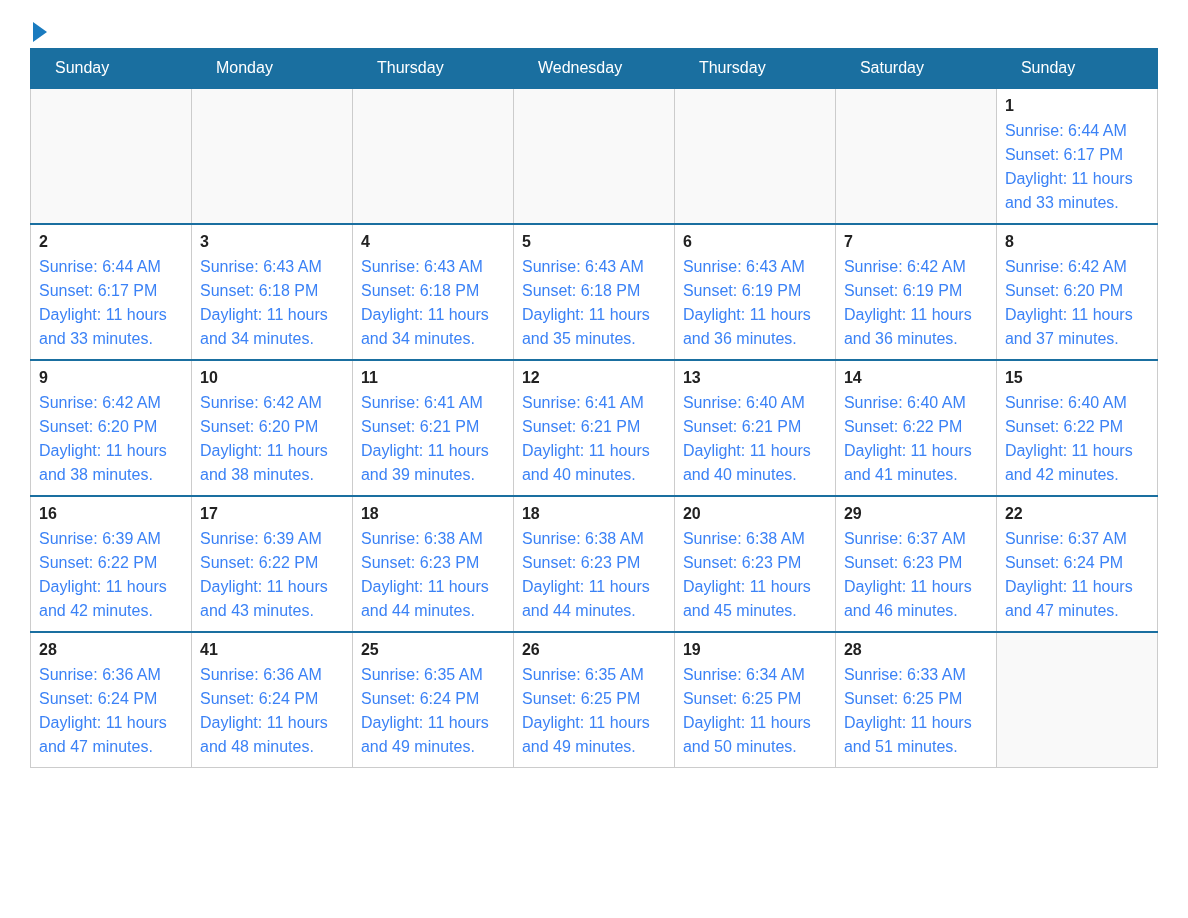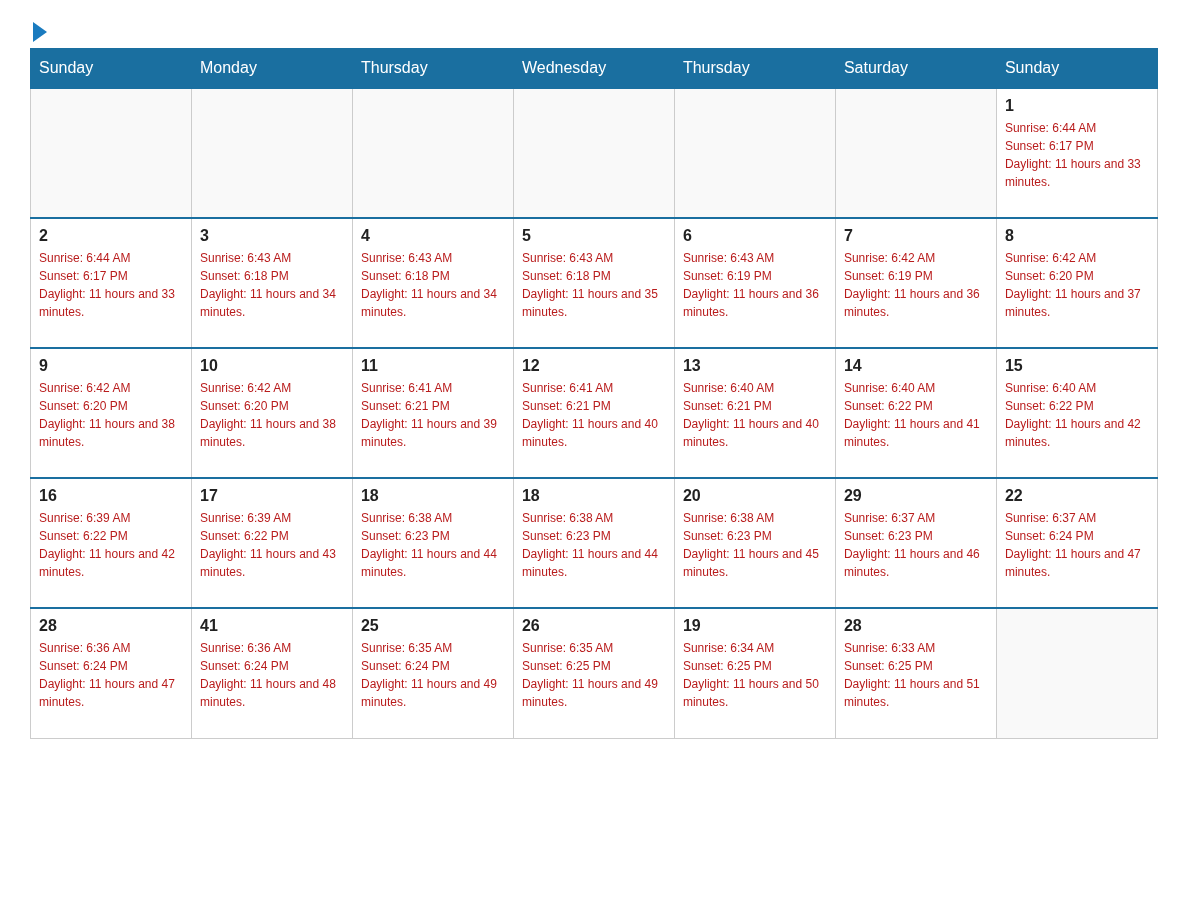--- a/index.html
+++ b/index.html
@@ -59,21 +59,21 @@
       margin-top: 2px;
     }
     .calendar {
       width: 100%;
       border-collapse: collapse;
       margin-top: 10px;
     }
     .calendar th {
       background-color: #1a6fa0;
       color: #fff;
-      padding: 10px 8px;
+      padding: 10px 24px;
       text-align: left;
       font-size: 16px;
       font-weight: normal;
       border: 1px solid #1a6fa0;
     }
     .calendar td {
       border: 1px solid #ccc;
       border-top: 2px solid #1a6fa0;
       vertical-align: top;
       padding: 8px 8px;
@@ -85,22 +85,22 @@
     .calendar td.empty {
       background: #f9f9f9;
     }
     .day-number {
       font-size: 16px;
       font-weight: bold;
       color: #222;
       margin-bottom: 4px;
     }
     .day-info {
-      font-size: 12px;
-      color: #b91c1c;
+      font-size: 16px;
+      color: #3b82f6;
       line-height: 1.5;
     }
   </style>
 </head>
 <body>
 
 <div class="header-area">
   <div class="logo">
     <div class="logo-top">
       <span class="logo-general"></span>

